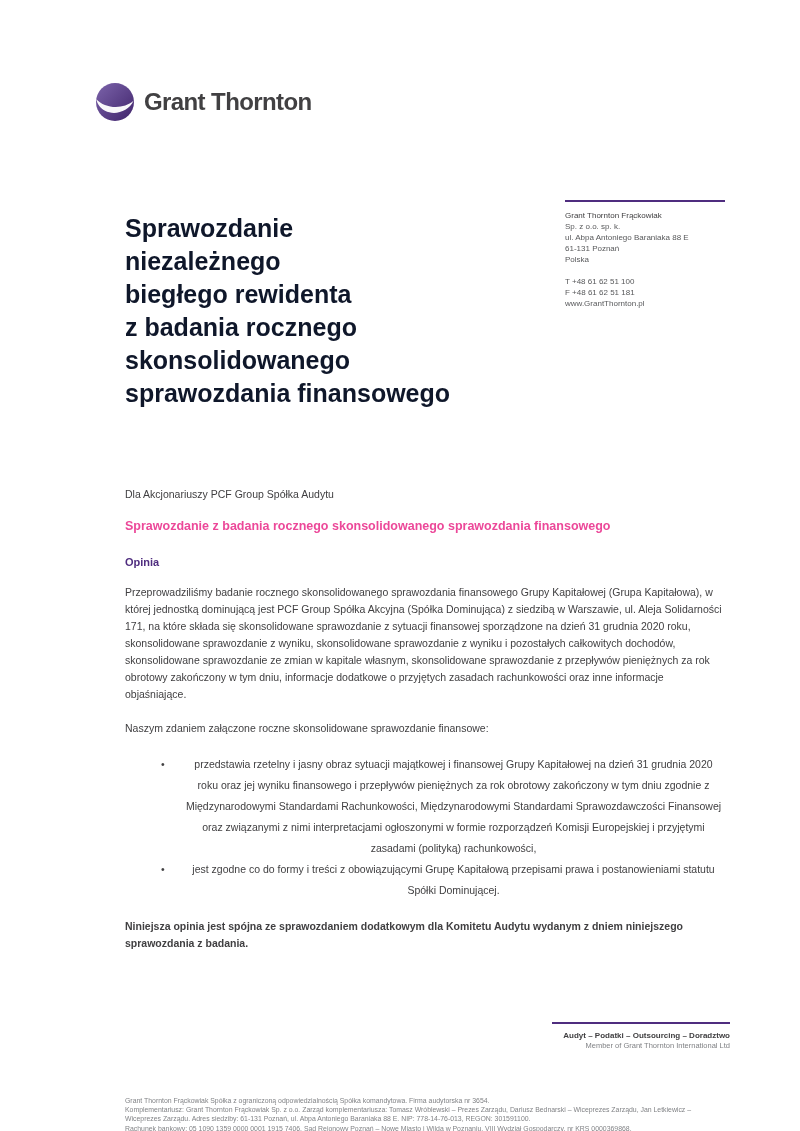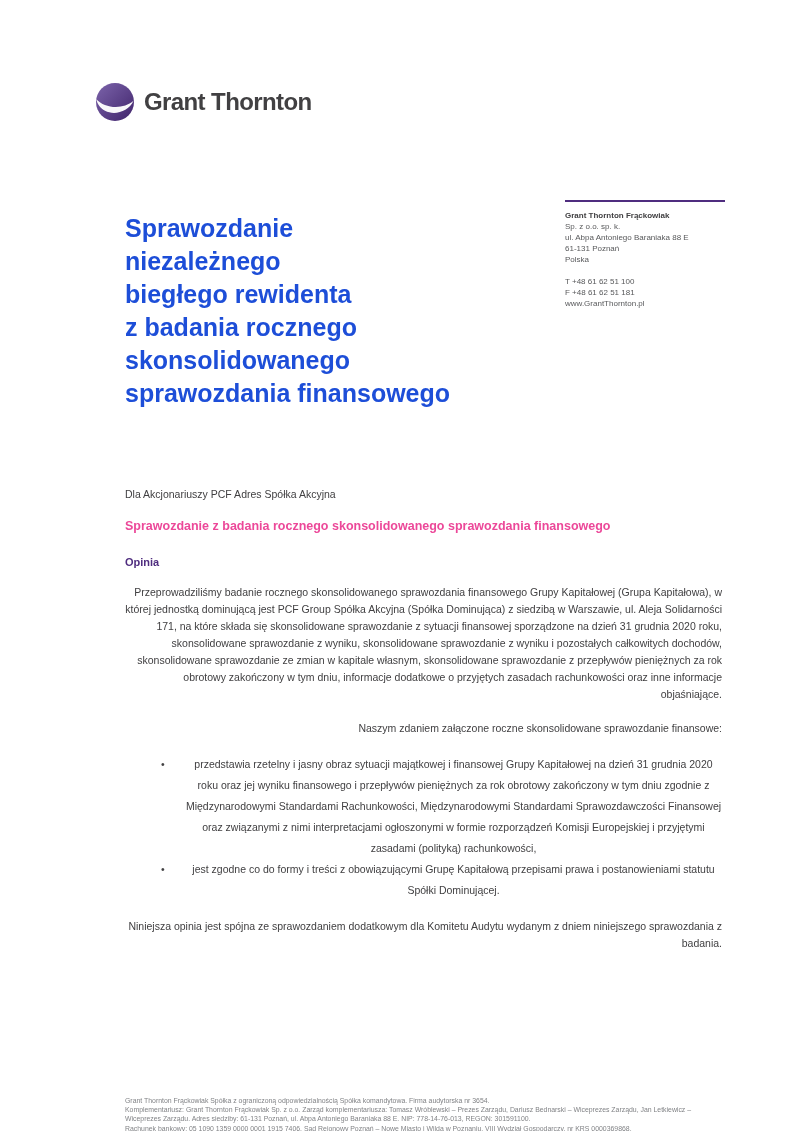--- a/index.html
+++ b/index.html
@@ -22,40 +22,40 @@
   .logo-text { font-size: 24px; font-weight: 600; color: #414042; letter-spacing: -0.6px; }
 
   
   .doc-title {
     position: absolute;
     left: 125px; top: 196px;
     width: 470px;
     font-size: 25px;
     line-height: 33px;
     font-weight: 700;
-    color: #1d4ed8;
+    color: #0f172a;
     white-space: pre-line;
   }
 
   
   .address-block { position: absolute; left: 565px; top: 184px; width: 160px; font-size: 8px; line-height: 11px; color: #58595b; }
   .addr-rule { height: 2px; background: #4F2D7F; margin-bottom: 8px; }
-  .addr-name { font-weight: 700; color: #414042; }
+  .addr-name { font-weight: 400; color: #414042; }
   .addr-gap { height: 11px; }
 
   
   .content { position: absolute; left: 125px; top: 470px; width: 597px; font-size: 10.5px; line-height: 17px; color: #414042; }
   .salutation { margin-bottom: 15px; }
   .section-heading { font-size: 12.5px; line-height: 16px; font-weight: 700; color: #ec4899; margin-bottom: 21px; }
   .subsection-heading { font-size: 11px; line-height: 14px; font-weight: 700; color: #4F2D7F; margin-bottom: 15px; }
-  .para { margin-bottom: 17px; text-align: right; }
+  .para { margin-bottom: 17px; }
   .bullets { list-style: none; margin: 0 0 17px 0; }
   .bullets li { position: relative; padding-left: 60px; line-height: 21px; text-align: center; }
   .bullets li::before { content: "\2022"; position: absolute; left: 36px; top: 0; }
-  .closing { margin-bottom: 0; }
+  .closing { margin-bottom: 0; font-weight: bold; }
 
   
   .services-block { position: absolute; left: 552px; top: 1006px; width: 178px; text-align: right; }
   .services-rule { height: 2px; background: #4F2D7F; margin-bottom: 6px; }
   .services-line { font-size: 8px; font-weight: 700; color: #414042; line-height: 11px; }
   .member-line { font-size: 7.5px; color: #808285; line-height: 10px; }
 
   
   .legal-footer { position: absolute; left: 125px; top: 1080px; width: 600px; font-size: 6.9px; line-height: 9.2px; color: #808285; }
 </style>
@@ -94,38 +94,43 @@
     <div class="addr-line">ul. Abpa Antoniego Baraniaka 88 E</div>
     <div class="addr-line">61-131 Poznań</div>
     <div class="addr-line">Polska</div>
     <div class="addr-gap"></div>
     <div class="addr-line">T +48 61 62 51 100</div>
     <div class="addr-line">F +48 61 62 51 181</div>
     <div class="addr-line">www.GrantThornton.pl</div>
   </div>
 
   <div class="content">
-    <p class="salutation">Dla Akcjonariuszy PCF Adres Spółka Akcyjna</p>
+    <p class="salutation">Dla Akcjonariuszy PCF Group Spółka Audytu</p>
 
     <h2 class="section-heading">Sprawozdanie z badania rocznego skonsolidowanego sprawozdania finansowego</h2>
 
     <h3 class="subsection-heading">Opinia</h3>
 
     <p class="para">Przeprowadziliśmy badanie rocznego skonsolidowanego sprawozdania finansowego Grupy Kapitałowej (Grupa Kapitałowa), w której jednostką dominującą jest PCF Group Spółka Akcyjna (Spółka Dominująca) z siedzibą w Warszawie, ul. Aleja Solidarności 171, na które składa się skonsolidowane sprawozdanie z sytuacji finansowej sporządzone na dzień 31 grudnia 2020 roku, skonsolidowane sprawozdanie z wyniku, skonsolidowane sprawozdanie z wyniku i pozostałych całkowitych dochodów, skonsolidowane sprawozdanie ze zmian w kapitale własnym, skonsolidowane sprawozdanie z przepływów pieniężnych za rok obrotowy zakończony w tym dniu, informacje dodatkowe o przyjętych zasadach rachunkowości oraz inne informacje objaśniające.</p>
 
     <p class="para">Naszym zdaniem załączone roczne skonsolidowane sprawozdanie finansowe:</p>
 
     <ul class="bullets">
       <li>przedstawia rzetelny i jasny obraz sytuacji majątkowej i finansowej Grupy Kapitałowej na dzień 31 grudnia 2020 roku oraz jej wyniku finansowego i przepływów pieniężnych za rok obrotowy zakończony w tym dniu zgodnie z Międzynarodowymi Standardami Rachunkowości, Międzynarodowymi Standardami Sprawozdawczości Finansowej oraz związanymi z nimi interpretacjami ogłoszonymi w formie rozporządzeń Komisji Europejskiej i przyjętymi zasadami (polityką) rachunkowości,</li>
       <li>jest zgodne co do formy i treści z obowiązującymi Grupę Kapitałową przepisami prawa i postanowieniami statutu Spółki Dominującej.</li>
     </ul>
 
     <p class="para closing">Niniejsza opinia jest spójna ze sprawozdaniem dodatkowym dla Komitetu Audytu wydanym z dniem niniejszego sprawozdania z badania.</p>
   </div>
 
+  <div class="services-block">
+    <div class="services-rule"></div>
+    <div class="services-line">Audyt – Podatki – Outsourcing – Doradztwo</div>
+    <div class="member-line">Member of Grant Thornton International Ltd</div>
+  </div>
 
   <div class="legal-footer">
     <div class="legal-line">Grant Thornton Frąckowiak Spółka z ograniczoną odpowiedzialnością Spółka komandytowa. Firma audytorska nr 3654.</div>
     <div class="legal-line">Komplementariusz: Grant Thornton Frąckowiak Sp. z o.o. Zarząd komplementariusza: Tomasz Wróblewski – Prezes Zarządu, Dariusz Bednarski – Wiceprezes Zarządu, Jan Letkiewicz – Wiceprezes Zarządu. Adres siedziby: 61-131 Poznań, ul. Abpa Antoniego Baraniaka 88 E. NIP: 778-14-76-013, REGON: 301591100.</div>
     <div class="legal-line">Rachunek bankowy: 05 1090 1359 0000 0001 1915 7406. Sąd Rejonowy Poznań – Nowe Miasto i Wilda w Poznaniu, VIII Wydział Gospodarczy, nr KRS 0000369868.</div>
   </div>
 
 </div>
 
 </body></html>

